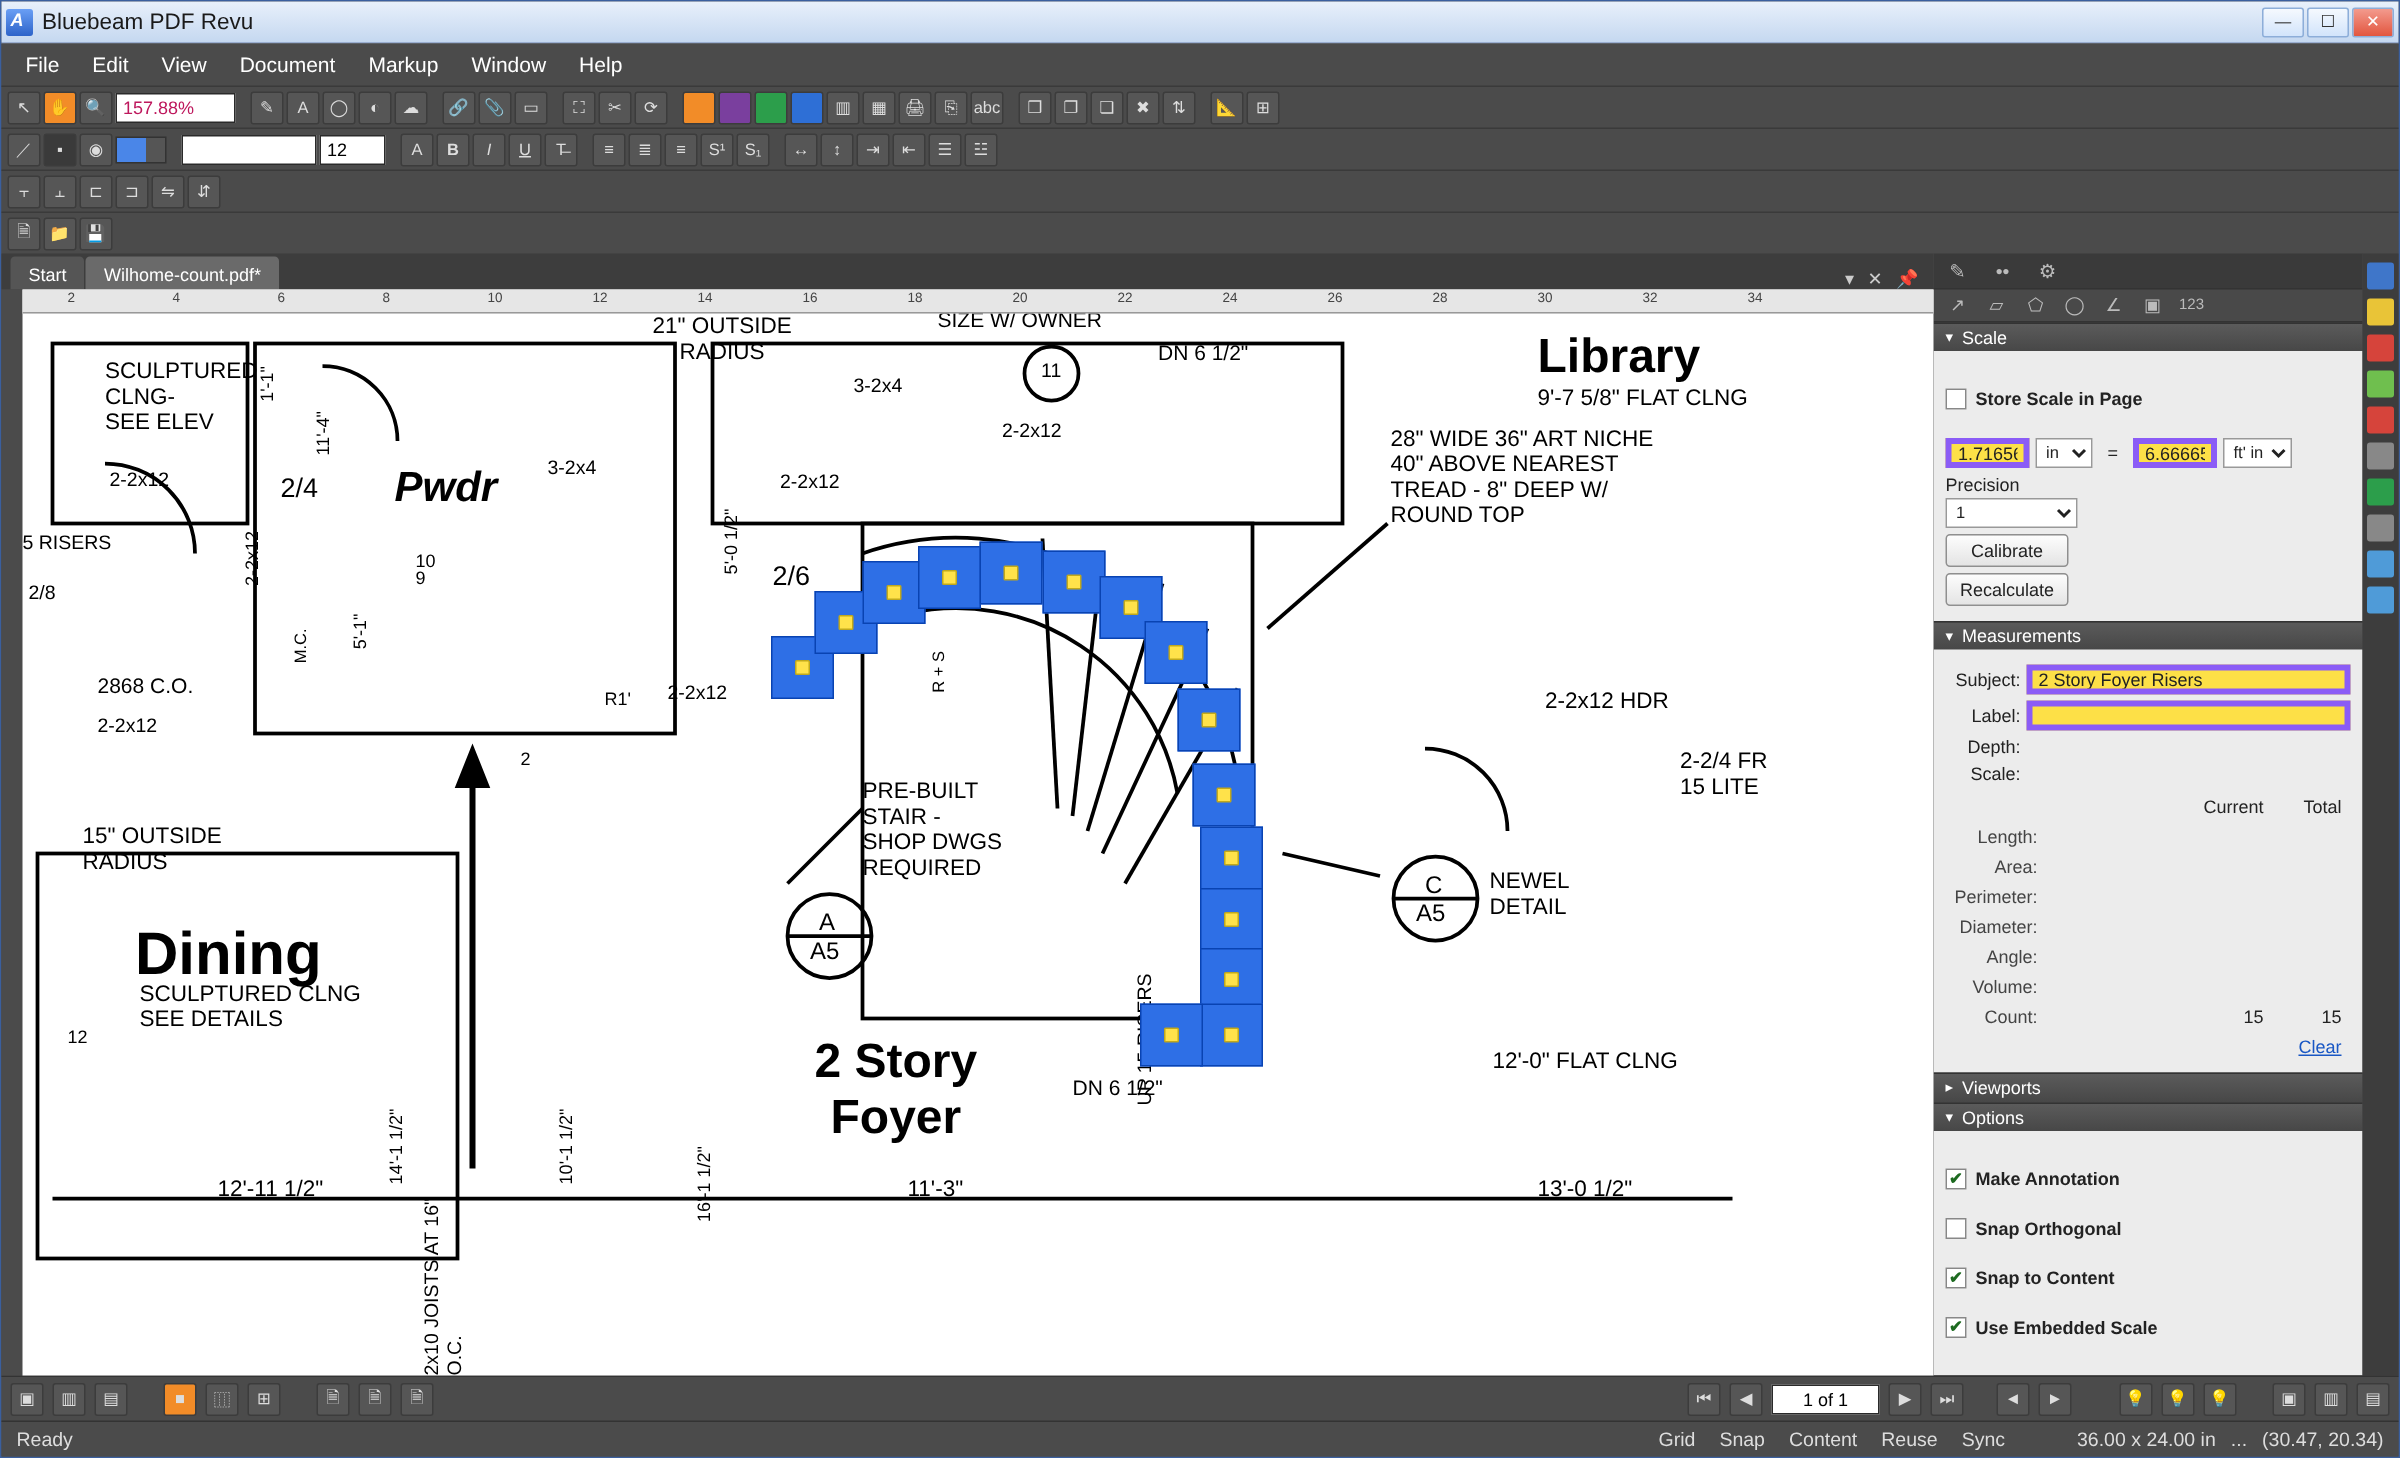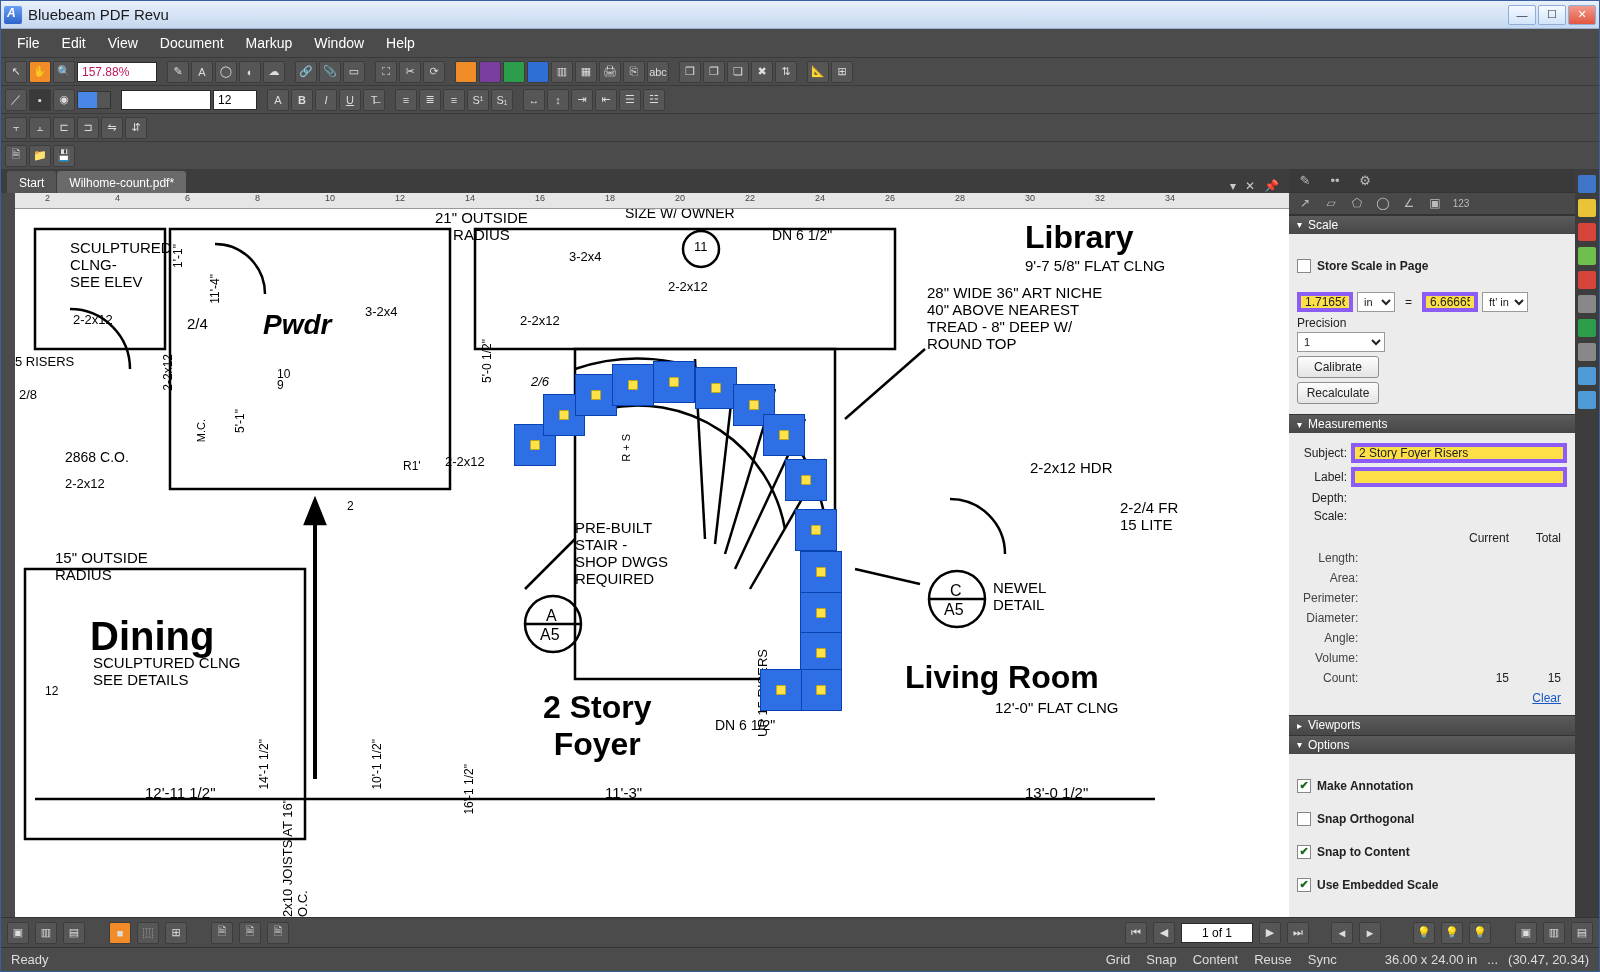--- a/index.html
+++ b/index.html
@@ -276,21 +276,20 @@
 ROUND TOP</div>
             <div class="plan-label" style="left:560px; top:310px; font-size:15px; white-space:pre;">PRE-BUILT
 STAIR -
 SHOP DWGS
 REQUIRED</div>
             <div class="plan-label big-bold" style="left:75px; top:405px; font-size:40px;">Dining</div>
             <div class="plan-label" style="left:78px; top:445px; font-size:15px; white-space:pre;">SCULPTURED CLNG
 SEE DETAILS</div>
             <div class="plan-label big-bold" style="left:528px; top:480px; font-size:32px; white-space:pre; text-align:center;">2 Story
 Foyer</div>
-            <div class="plan-label big-bold" style="left:890px; top:450px; font-size:32px;">Living Room</div>
             <div class="plan-label" style="left:980px; top:490px; font-size:15px;">12'-0" FLAT CLNG</div>
             <div class="plan-label" style="left:978px; top:370px; font-size:15px; white-space:pre;">NEWEL
 DETAIL</div>
             <div class="plan-label" style="left:40px; top:340px; font-size:15px; white-space:pre;">15" OUTSIDE
 RADIUS</div>
             <div class="plan-label" style="left:531px; top:398px; font-size:16px;">A</div>
             <div class="plan-label" style="left:525px; top:417px; font-size:16px;">A5</div>
             <div class="plan-label" style="left:935px; top:373px; font-size:16px;">C</div>
             <div class="plan-label" style="left:929px; top:392px; font-size:16px;">A5</div>
             <div class="plan-label" style="left:679px; top:30px; font-size:13px;">11</div>
@@ -307,22 +306,22 @@
             <div class="plan-label" style="left:590px; top:575px; font-size:15px;">11'-3"</div>
             <div class="plan-label" style="left:1010px; top:575px; font-size:15px;">13'-0 1/2"</div>
             <div class="plan-label" style="left:50px; top:240px; font-size:14px;">2868 C.O.</div>
             <div class="plan-label" style="left:58px; top:103px; font-size:13px;">2-2x12</div>
             <div class="plan-label" style="left:50px; top:267px; font-size:13px;">2-2x12</div>
             <div class="plan-label" style="left:505px; top:104px; font-size:13px;">2-2x12</div>
             <div class="plan-label" style="left:653px; top:70px; font-size:13px;">2-2x12</div>
             <div class="plan-label" style="left:430px; top:245px; font-size:13px;">2-2x12</div>
             <div class="plan-label" style="left:350px; top:95px; font-size:13px;">3-2x4</div>
             <div class="plan-label" style="left:554px; top:40px; font-size:13px;">3-2x4</div>
-            <div class="plan-label" style="left:172px; top:106px; font-size:15px;text-align:right;">2/4</div>
-            <div class="plan-label" style="left:516px; top:165px; font-size:13px;font-style:italic;">2/6</div>
+            <div class="plan-label" style="left:172px; top:106px; font-size:18px;text-align:right;">2/4</div>
+            <div class="plan-label" style="left:500px; top:165px; font-size:18px;">2/6</div>
             <div class="plan-label" style="left:4px; top:178px; font-size:13px;">2/8</div>
             <div class="plan-label" style="left:388px; top:250px; font-size:12px;">R1'</div>
             <div class="plan-label" style="left:180px; top:210px; font-size:11px; writing-mode:vertical-rl; transform:rotate(180deg);">M.C.</div>
             <div class="plan-label" style="left:605px; top:225px; font-size:11px; writing-mode:vertical-rl; transform:rotate(180deg);">R + S</div>
             <div class="plan-label" style="left:146px; top:145px; font-size:12px; writing-mode:vertical-rl; transform:rotate(180deg);">2-2x12</div>
             <div class="plan-label" style="left:218px; top:200px; font-size:12px; writing-mode:vertical-rl; transform:rotate(180deg);">5'-1"</div>
             <div class="plan-label" style="left:193px; top:65px; font-size:12px; writing-mode:vertical-rl; transform:rotate(180deg);">11'-4"</div>
             <div class="plan-label" style="left:465px; top:130px; font-size:12px; writing-mode:vertical-rl; transform:rotate(180deg);">5'-0 1/2"</div>
             <div class="plan-label" style="left:156px; top:35px; font-size:12px; writing-mode:vertical-rl; transform:rotate(180deg);">1'-1"</div>
             <div class="plan-label" style="left:242px; top:530px; font-size:12px; writing-mode:vertical-rl; transform:rotate(180deg);">14'-1 1/2"</div>

